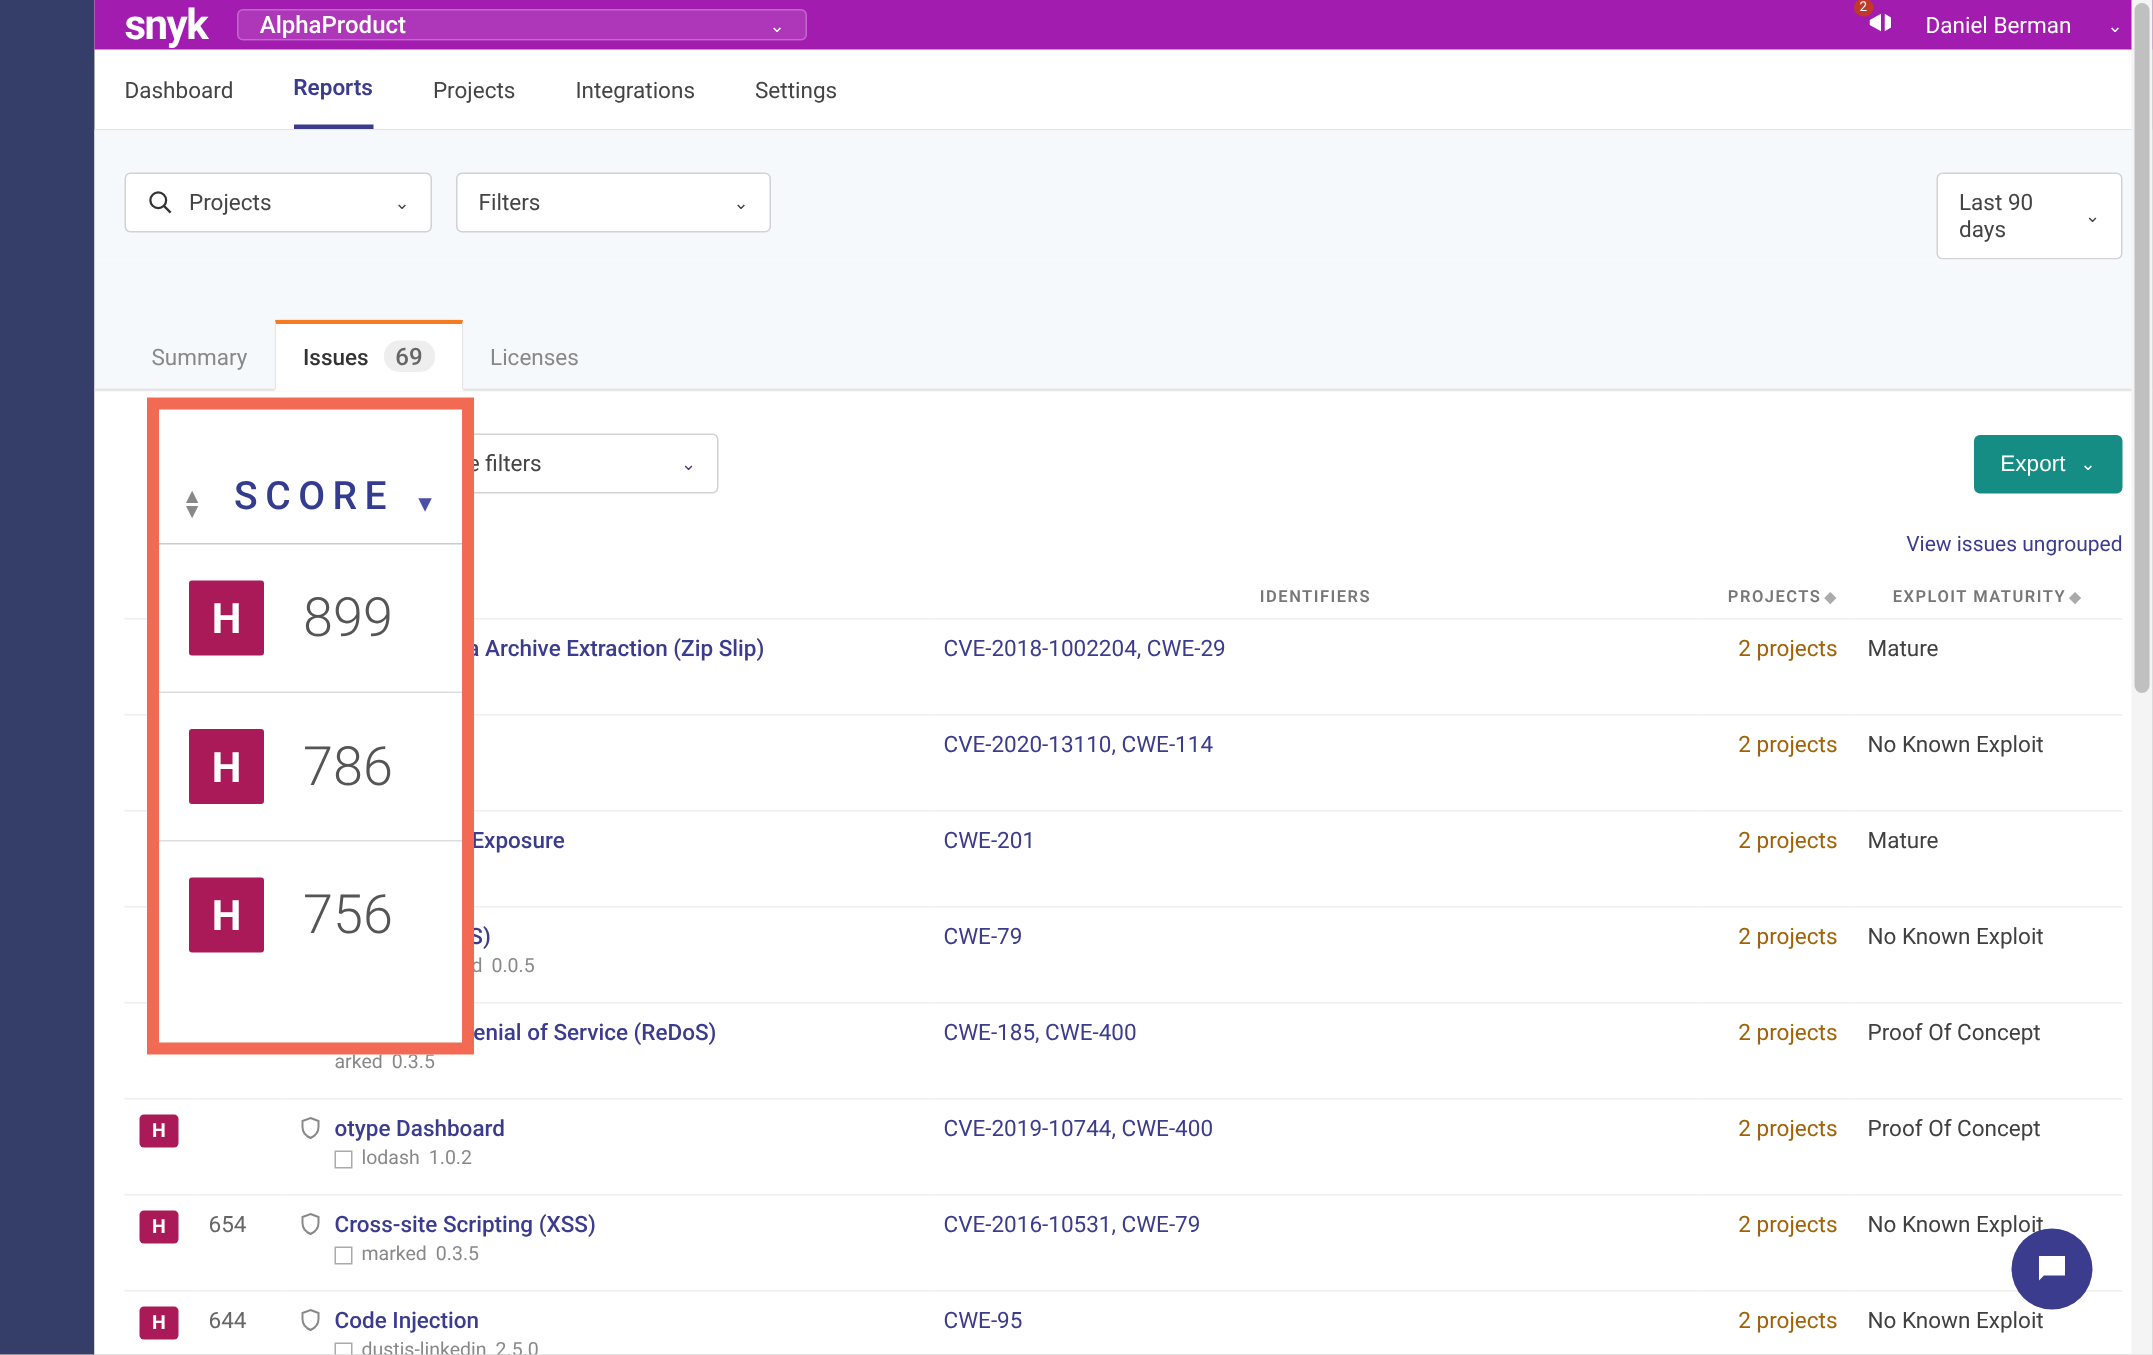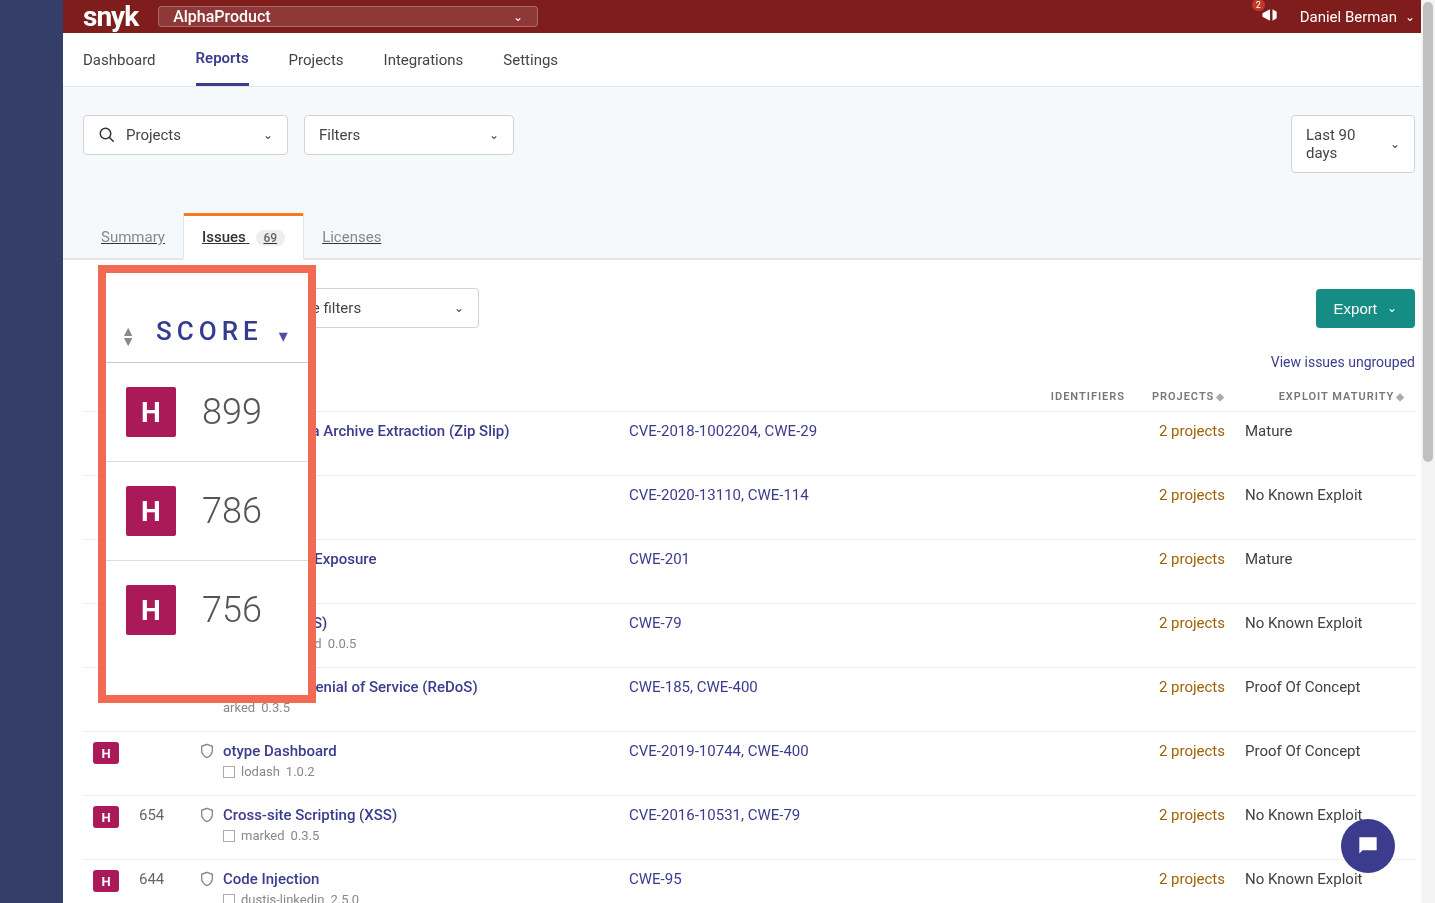--- a/index.html
+++ b/index.html
@@ -2,58 +2,58 @@
 <html><head>
 <meta charset="utf-8">
 <style>
 * { box-sizing: border-box; margin: 0; padding: 0; }
 body { font-family: -apple-system, BlinkMacSystemFont, "Segoe UI", Roboto, sans-serif; font-size: 14px; color: #333; background: #666; }
 .app { display: flex; height: 903px; width: 1435px; overflow: hidden; position: relative; }
 .leftbar { width: 63px; background: #353D69; flex-shrink: 0; }
 .main-container { flex: 1; display: flex; flex-direction: column; background: #fff; position: relative; }
 
 
-.topbar { height: 60px; background: #7f1d1d; display: flex; align-items: center; padding: 0 20px; color: #fff; }
+.topbar { height: 60px; background: #a21caf; display: flex; align-items: center; padding: 0 20px; color: #fff; }
 .logo { font-size: 28px; font-weight: 700; letter-spacing: -1px; margin-right: 20px; }
 .product-picker { background: rgba(255,255,255,0.12); border: 1px solid rgba(255,255,255,0.25); border-radius: 4px; padding: 0 14px; width: 380px; display: flex; align-items: center; justify-content: space-between; font-size: 16px; font-weight: 500; cursor: pointer; }
 .topbar-right { margin-left: auto; display: flex; align-items: center; gap: 20px; }
 .notif { position: relative; }
 .notif-badge { position: absolute; top: -6px; left: -8px; background: #c0392b; color: #fff; font-size: 9px; border-radius: 8px; padding: 1px 4px; }
-.user-menu { display: flex; align-items: center; gap: 8px; font-size: 15px; cursor: pointer; }
+.user-menu { display: flex; align-items: center; gap: 24px; font-size: 15px; cursor: pointer; }
 
 
 .navbar { height: 54px; border-bottom: 1px solid #e5e5e5; display: flex; align-items: center; padding: 0 20px; gap: 40px; font-size: 15px; }
 .nav-item { color: #444; text-decoration: none; cursor: pointer; padding: 16px 0; }
 .nav-item.active { color: #3C3C8F; font-weight: 600; border-bottom: 3px solid #3C3C8F; }
 
 
 .filter-row { background: #F6F9FC; padding: 28px 20px 0 20px; display: flex; align-items: flex-start; gap: 16px; }
 .select-box { background: #fff; border: 1px solid #d2d2d6; border-radius: 4px; padding: 10px 14px; display: flex; align-items: center; justify-content: space-between; cursor: pointer; font-size: 15px; color: #444; }
 .select-box.projects-sel { width: 205px; }
 .select-box.filters-sel { width: 210px; }
 .select-box.date-sel { width: 124px; margin-left: auto; }
 .search-icon { width: 18px; height: 18px; }
 
 
-.report-tabs { background: #F6F9FC; padding: 40px 20px 0 20px; display: flex; align-items: flex-end; border-bottom: 2px solid #e5e5e5; text-decoration: underline; }
+.report-tabs { background: #F6F9FC; padding: 40px 20px 0 20px; display: flex; align-items: flex-end; border-bottom: 2px solid #e5e5e5; }
 .rtab { padding: 12px 18px; font-size: 15px; color: #888; cursor: pointer; }
 .rtab.active { background: #fff; color: #333; border: 1px solid #e5e5e5; border-bottom: 2px solid #fff; border-top: 3px solid #F47B20; margin-bottom: -2px; border-radius: 2px 2px 0 0; font-weight: 500; }
-.tab-badge { background: #eee; border-radius: 10px; padding: 1px 8px; font-size: 12px; margin-left: 6px; color: #666; }
+.tab-badge { background: #eee; border-radius: 10px; padding: 1px 8px; font-size: 16px; margin-left: 6px; color: #666; }
 
 
 .issues-area { padding: 28px 20px; background: #fff; }
 .issues-toolbar { display: flex; align-items: center; gap: 16px; }
 .issue-filters { width: 210px; }
 .export-btn { margin-left: auto; background: #168D84; color: #fff; border: none; border-radius: 4px; padding: 11px 18px; font-size: 15px; font-weight: 500; display: flex; align-items: center; gap: 10px; cursor: pointer; }
 
 
 .table-top-row { display: flex; align-items: center; padding: 26px 0 12px 0; }
 .view-ungrouped { margin-left: auto; color: #3C3C8F; font-size: 14px; cursor: pointer; }
 .issues-table { width: 100%; border-collapse: collapse; }
-.issues-table th { font-size: 11px; font-weight: 600; letter-spacing: 1px; color: #777; text-align: right; padding: 8px 10px; text-transform: uppercase; }
+.issues-table th { font-size: 11px; font-weight: 600; letter-spacing: 1px; color: #777; text-align: center; padding: 8px 10px; text-transform: uppercase; }
 .issues-table th.sortable { cursor: pointer; }
 .sort-ind { color: #aaa; font-size: 10px; margin-left: 2px; }
 .issues-table td { padding: 10px 10px 16px 10px; vertical-align: top; border-top: 1px solid #eee; font-size: 15px; }
 .sev-badge { display: inline-flex; align-items: center; justify-content: center; width: 26px; height: 22px; border-radius: 3px; color: #fff; font-weight: 700; font-size: 13px; }
 .sev-H { background: #AB1A58; }
 .score-col { color: #666; font-size: 15px; }
 .issue-title { color: #3C3C8F; font-weight: 500; cursor: pointer; display: flex; align-items: center; gap: 8px; }
 .shield { color: #888; }
 .pkg-line { color: #888; font-size: 13px; margin-top: 4px; display: flex; align-items: center; gap: 6px; margin-left: 24px; }
 .pkg-icon { width: 12px; height: 12px; border: 1px solid #aaa; display: inline-block; }

